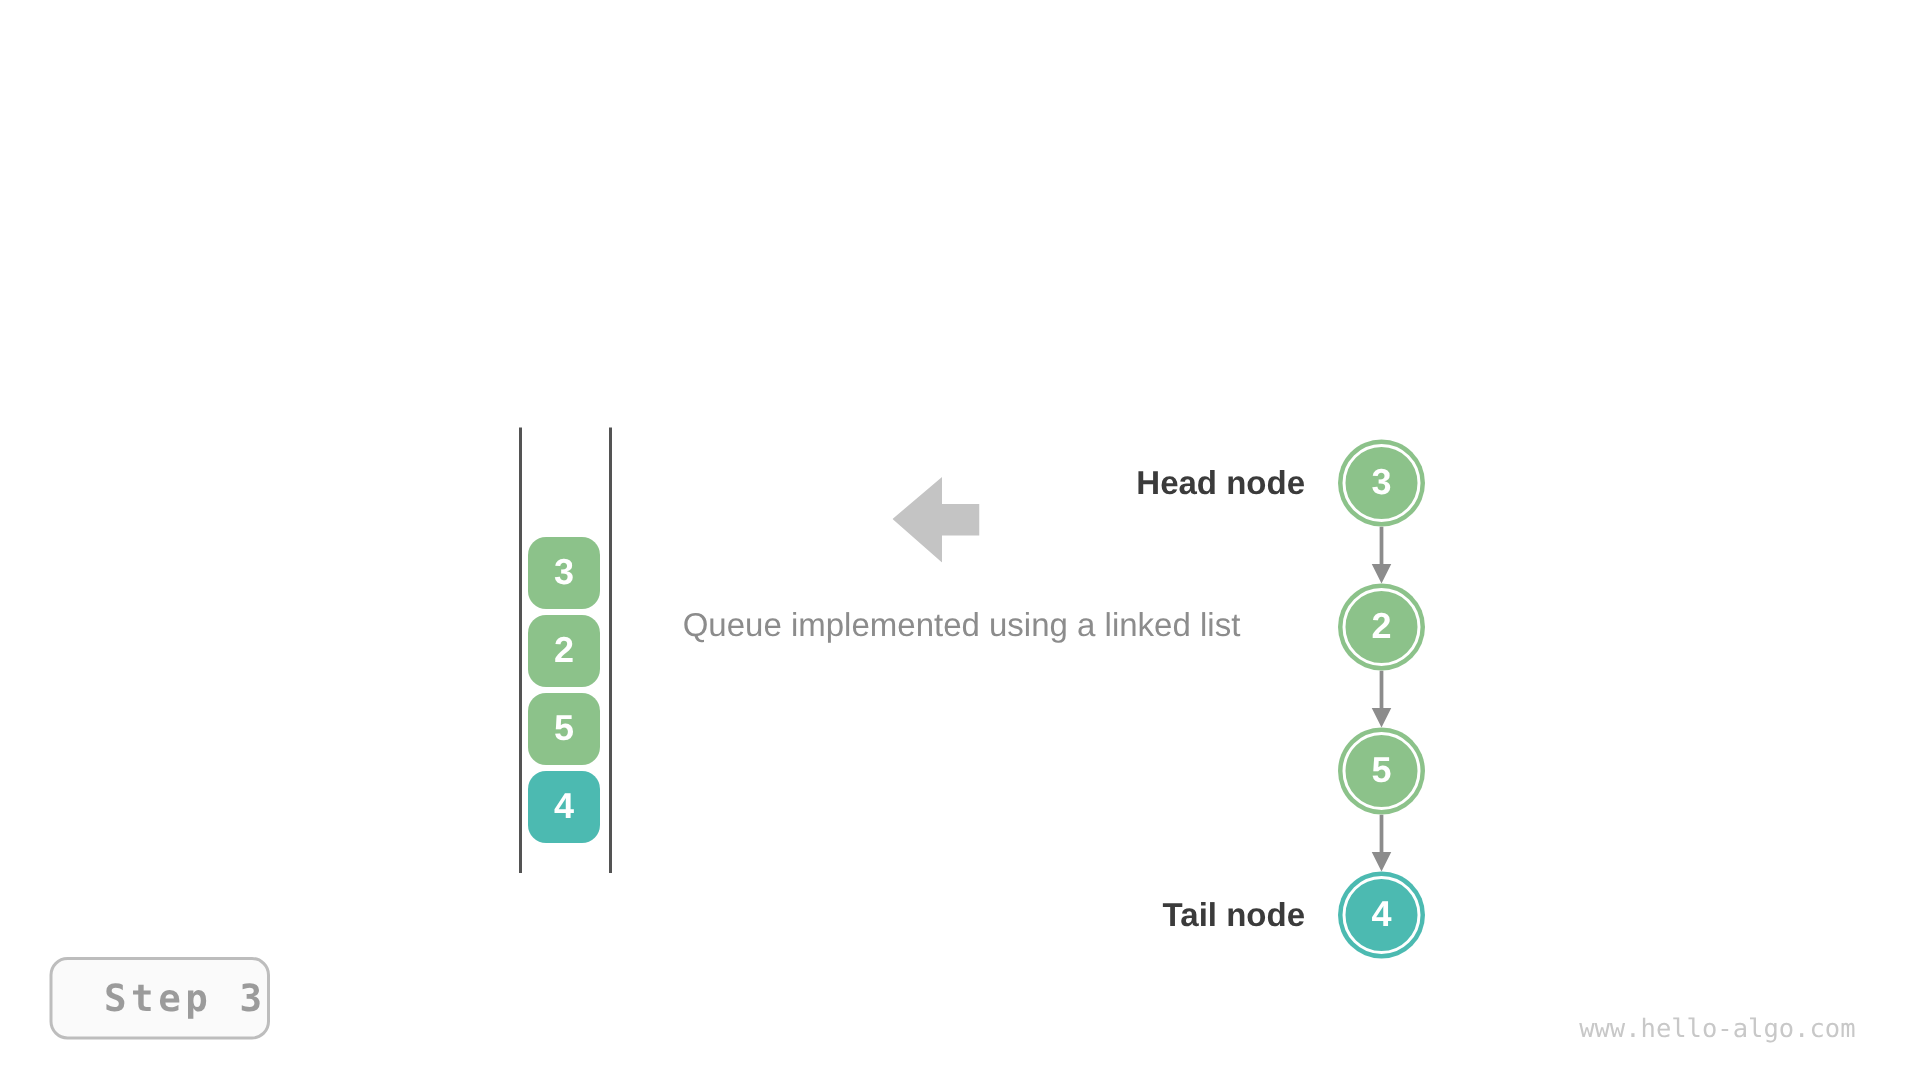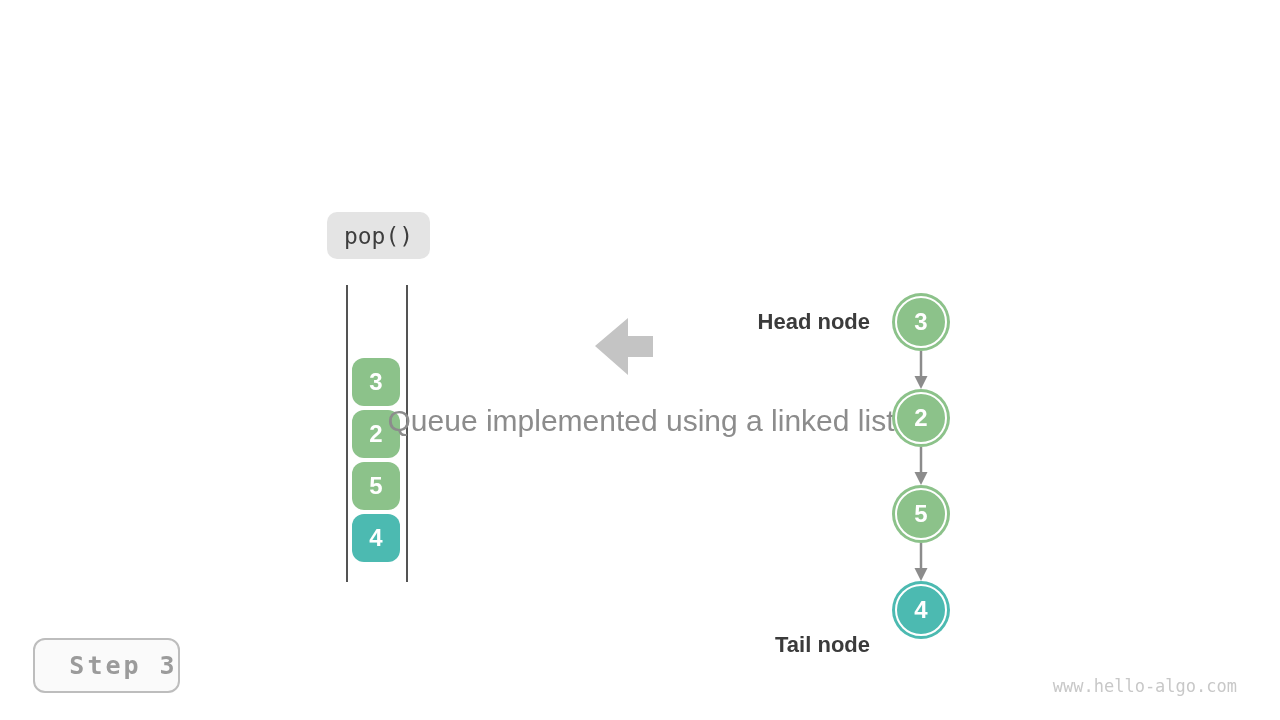--- a/index.html
+++ b/index.html
@@ -25,28 +25,28 @@
   .qbox {
     position:absolute; left:352px; width:48px; height:48px; border-radius:12px;
     display:flex; align-items:center; justify-content:center;
     color:#ffffff; font-size:24px; font-weight:600;
   }
   .qbox.q0 { top:358px; } .qbox.q1 { top:410px; }
   .qbox.q2 { top:462px; } .qbox.q3 { top:514px; }
   .block-arrow { position:absolute; left:595px; top:318px; width:58px; height:57px; }
   .caption {
     position:absolute; left:641px; top:404px; transform:translateX(-50%);
-    white-space:nowrap; font-size:30px; color:#8c8c8c;
+    white-space:nowrap; font-size:22px; color:#8c8c8c;
   }
   .side-label {
     position:absolute; right:410px; font-size:22px; font-weight:bold;
     color:#3b3b3b; white-space:nowrap;
   }
   .side-label.head { top:309px;margin-left:28px; }
-  .side-label.tail { top:597px;margin-top:35px; }
+  .side-label.tail { top:597px; }
   .lnode {
     position:absolute; left:892px; width:58px; height:58px; border-radius:50%;
     display:flex; align-items:center; justify-content:center;
     color:#ffffff; font-size:24px; font-weight:600;
   }
   .lnode::after {
     content:""; position:absolute; inset:3px;
     border:2px solid #ffffff; border-radius:50%;
   }
   .lnode.n0 { top:293px; } .lnode.n1 { top:389px; }
@@ -63,21 +63,20 @@
   .watermark {
     position:absolute; right:43px; top:676px;
     font-family:"DejaVu Sans Mono", monospace; font-size:17px; color:#c8c8c8;
   }
 </style>
 </head>
 <body>
 
 <div class="stage">
 
-  <div class="pill pop">pop()</div>
 
 
   <div class="qline left"></div>
   <div class="qline right"></div>
 
   <div class="qbox q0" style="background: rgb(140, 194, 138);">
     <span>3</span>
   </div>
   <div class="qbox q1" style="background: rgb(140, 194, 138);">
     <span>2</span>

